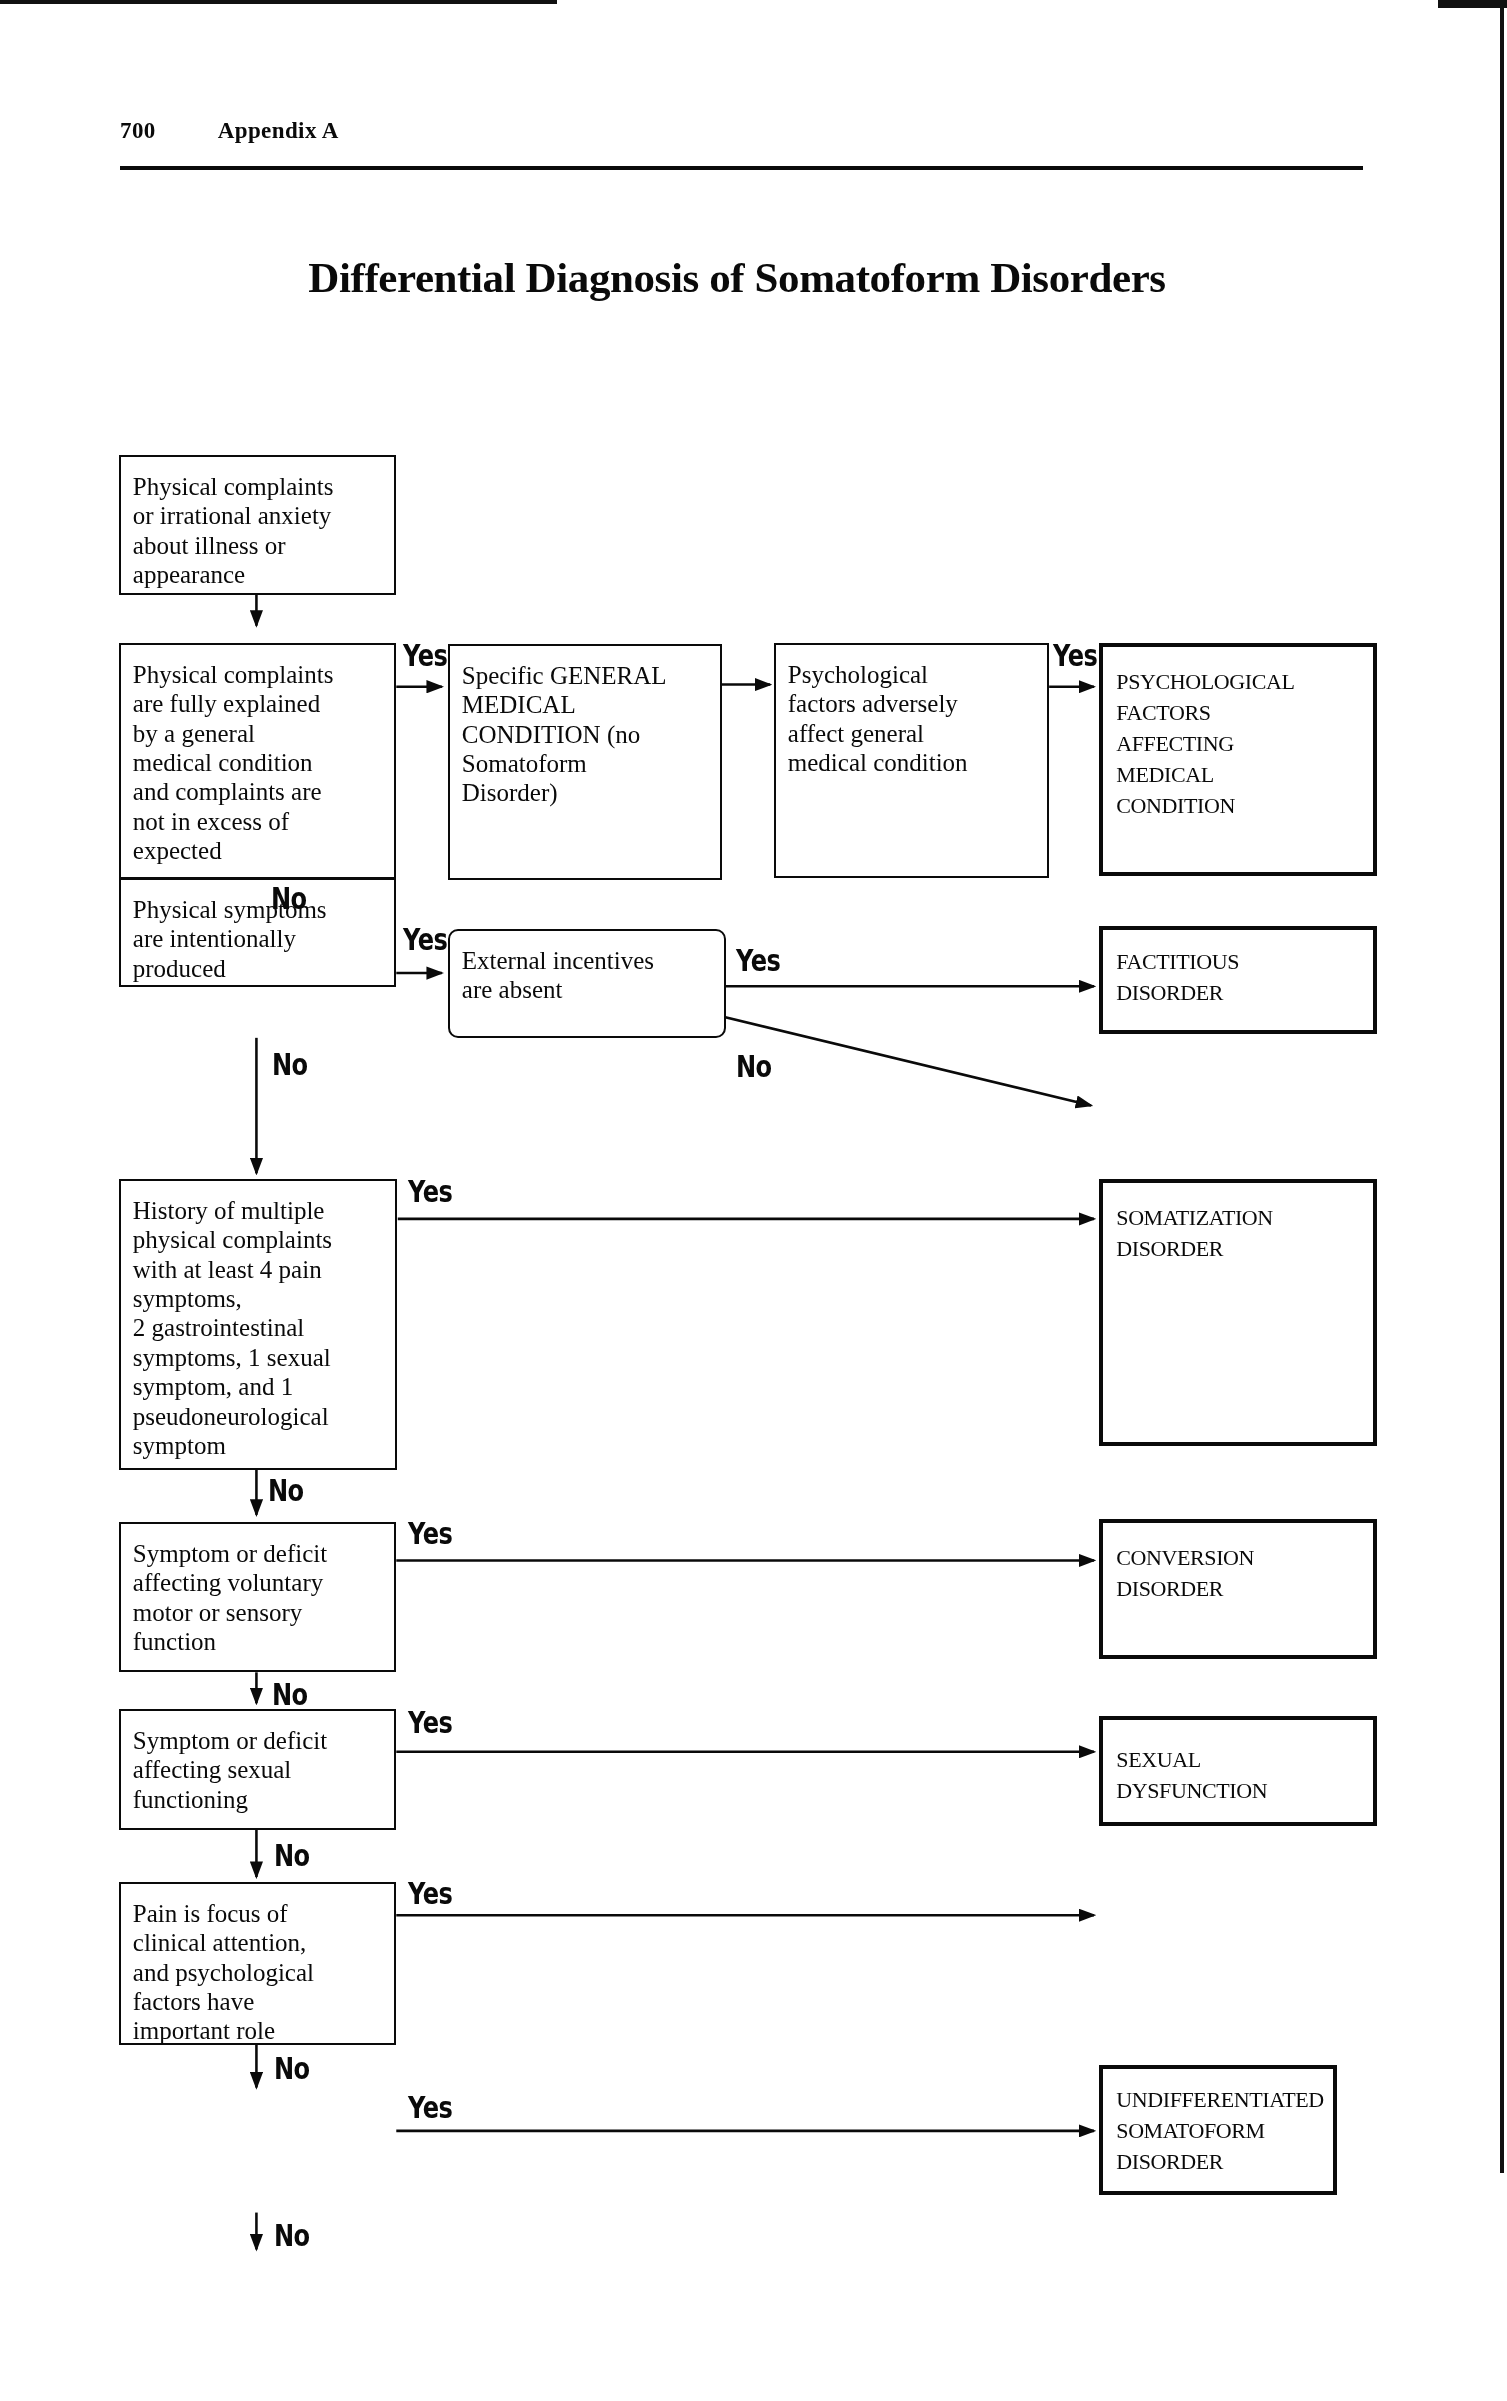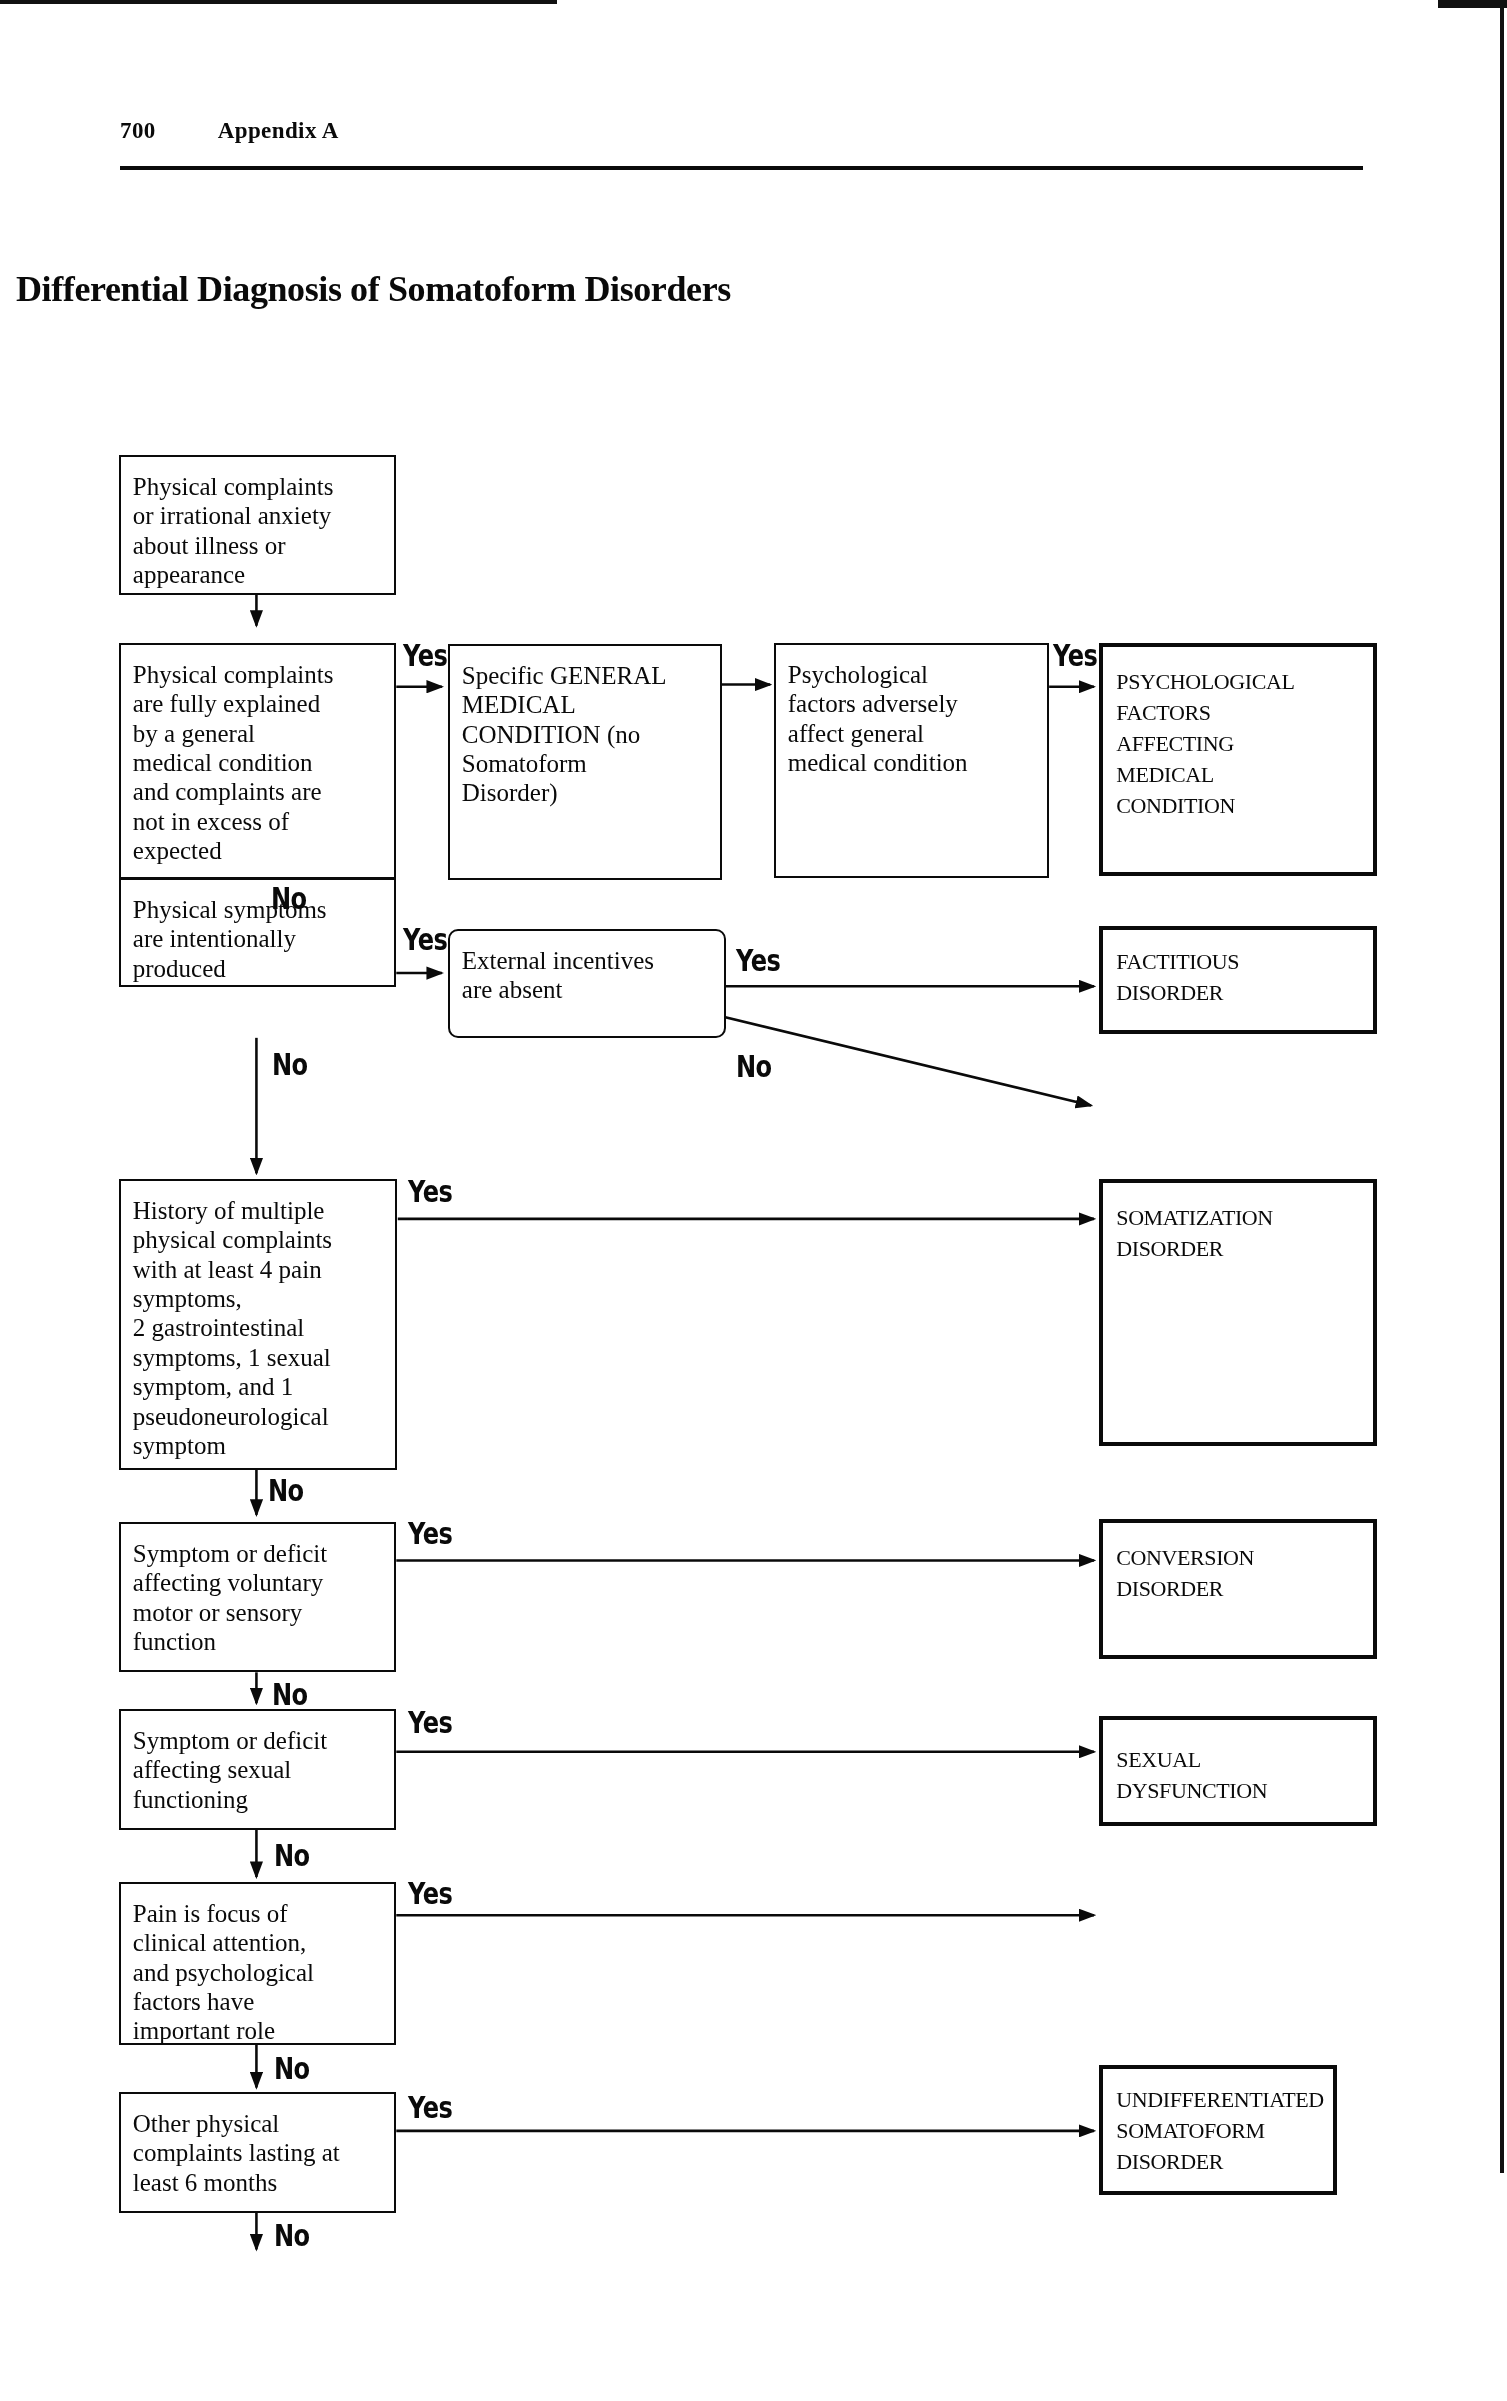--- a/index.html
+++ b/index.html
@@ -22,22 +22,23 @@
     position:absolute;left:120px;top:118px;
     font-weight:bold;font-size:23px;letter-spacing:0.4px;
     white-space:nowrap;
   }
   .running-head .pagenum{margin-right:62px;}
   .head-rule{
     position:absolute;left:120px;top:166px;width:1243px;height:4.4px;
     background:#0a0a0a;
   }
   .title{
-    position:absolute;left:0;top:252px;width:1472px;margin:16px;
-    font-size:36px;font-weight:bold;letter-spacing:-0.4px;
+    position:absolute;left:0;top:252px;width:1472px;margin:1px;
+    text-align:center;
+    font-size:43px;font-weight:bold;letter-spacing:-0.4px;
   }
 
   .box{
     position:absolute;
     background:#fff;
     border:2.9px solid #0a0a0a;
     box-sizing:border-box;
     font-size:25px;line-height:29.4px;
     padding:14.7px 11.8px;
     white-space:pre;
@@ -173,23 +174,20 @@
   <div class="box result" style="left:1099px;top:1706px;width:278px;height:110px;padding-top:24px;margin-top:10px;"><span>SEXUAL
 DYSFUNCTION</span></div>
 
   <div class="box" style="left:119px;top:1882px;width:277px;height:163px;"><span>Pain is focus of
 clinical attention,
 and psychological
 factors have
 important role</span></div>
 
 
-  <div class="box" style="left:119px;top:2092px;width:277px;height:121px;"><span>Other physical
-complaints lasting at
-least 6 months</span></div>
 
   <div class="box result" style="left:1099px;top:2065px;width:238px;height:130px;padding-top:14.7px;"><span>UNDIFFERENTIATED
 SOMATOFORM
 DISORDER</span></div>
 
   <span class="lab" style="left:403px;top:639px;">Yes</span>
   <span class="lab" style="left:1053px;top:639px;">Yes</span>
   <span class="lab" style="left:403px;top:923px;">Yes</span>
   <span class="lab" style="left:736px;top:944px;">Yes</span>
   <span class="lab" style="left:408px;top:1175px;">Yes</span>

